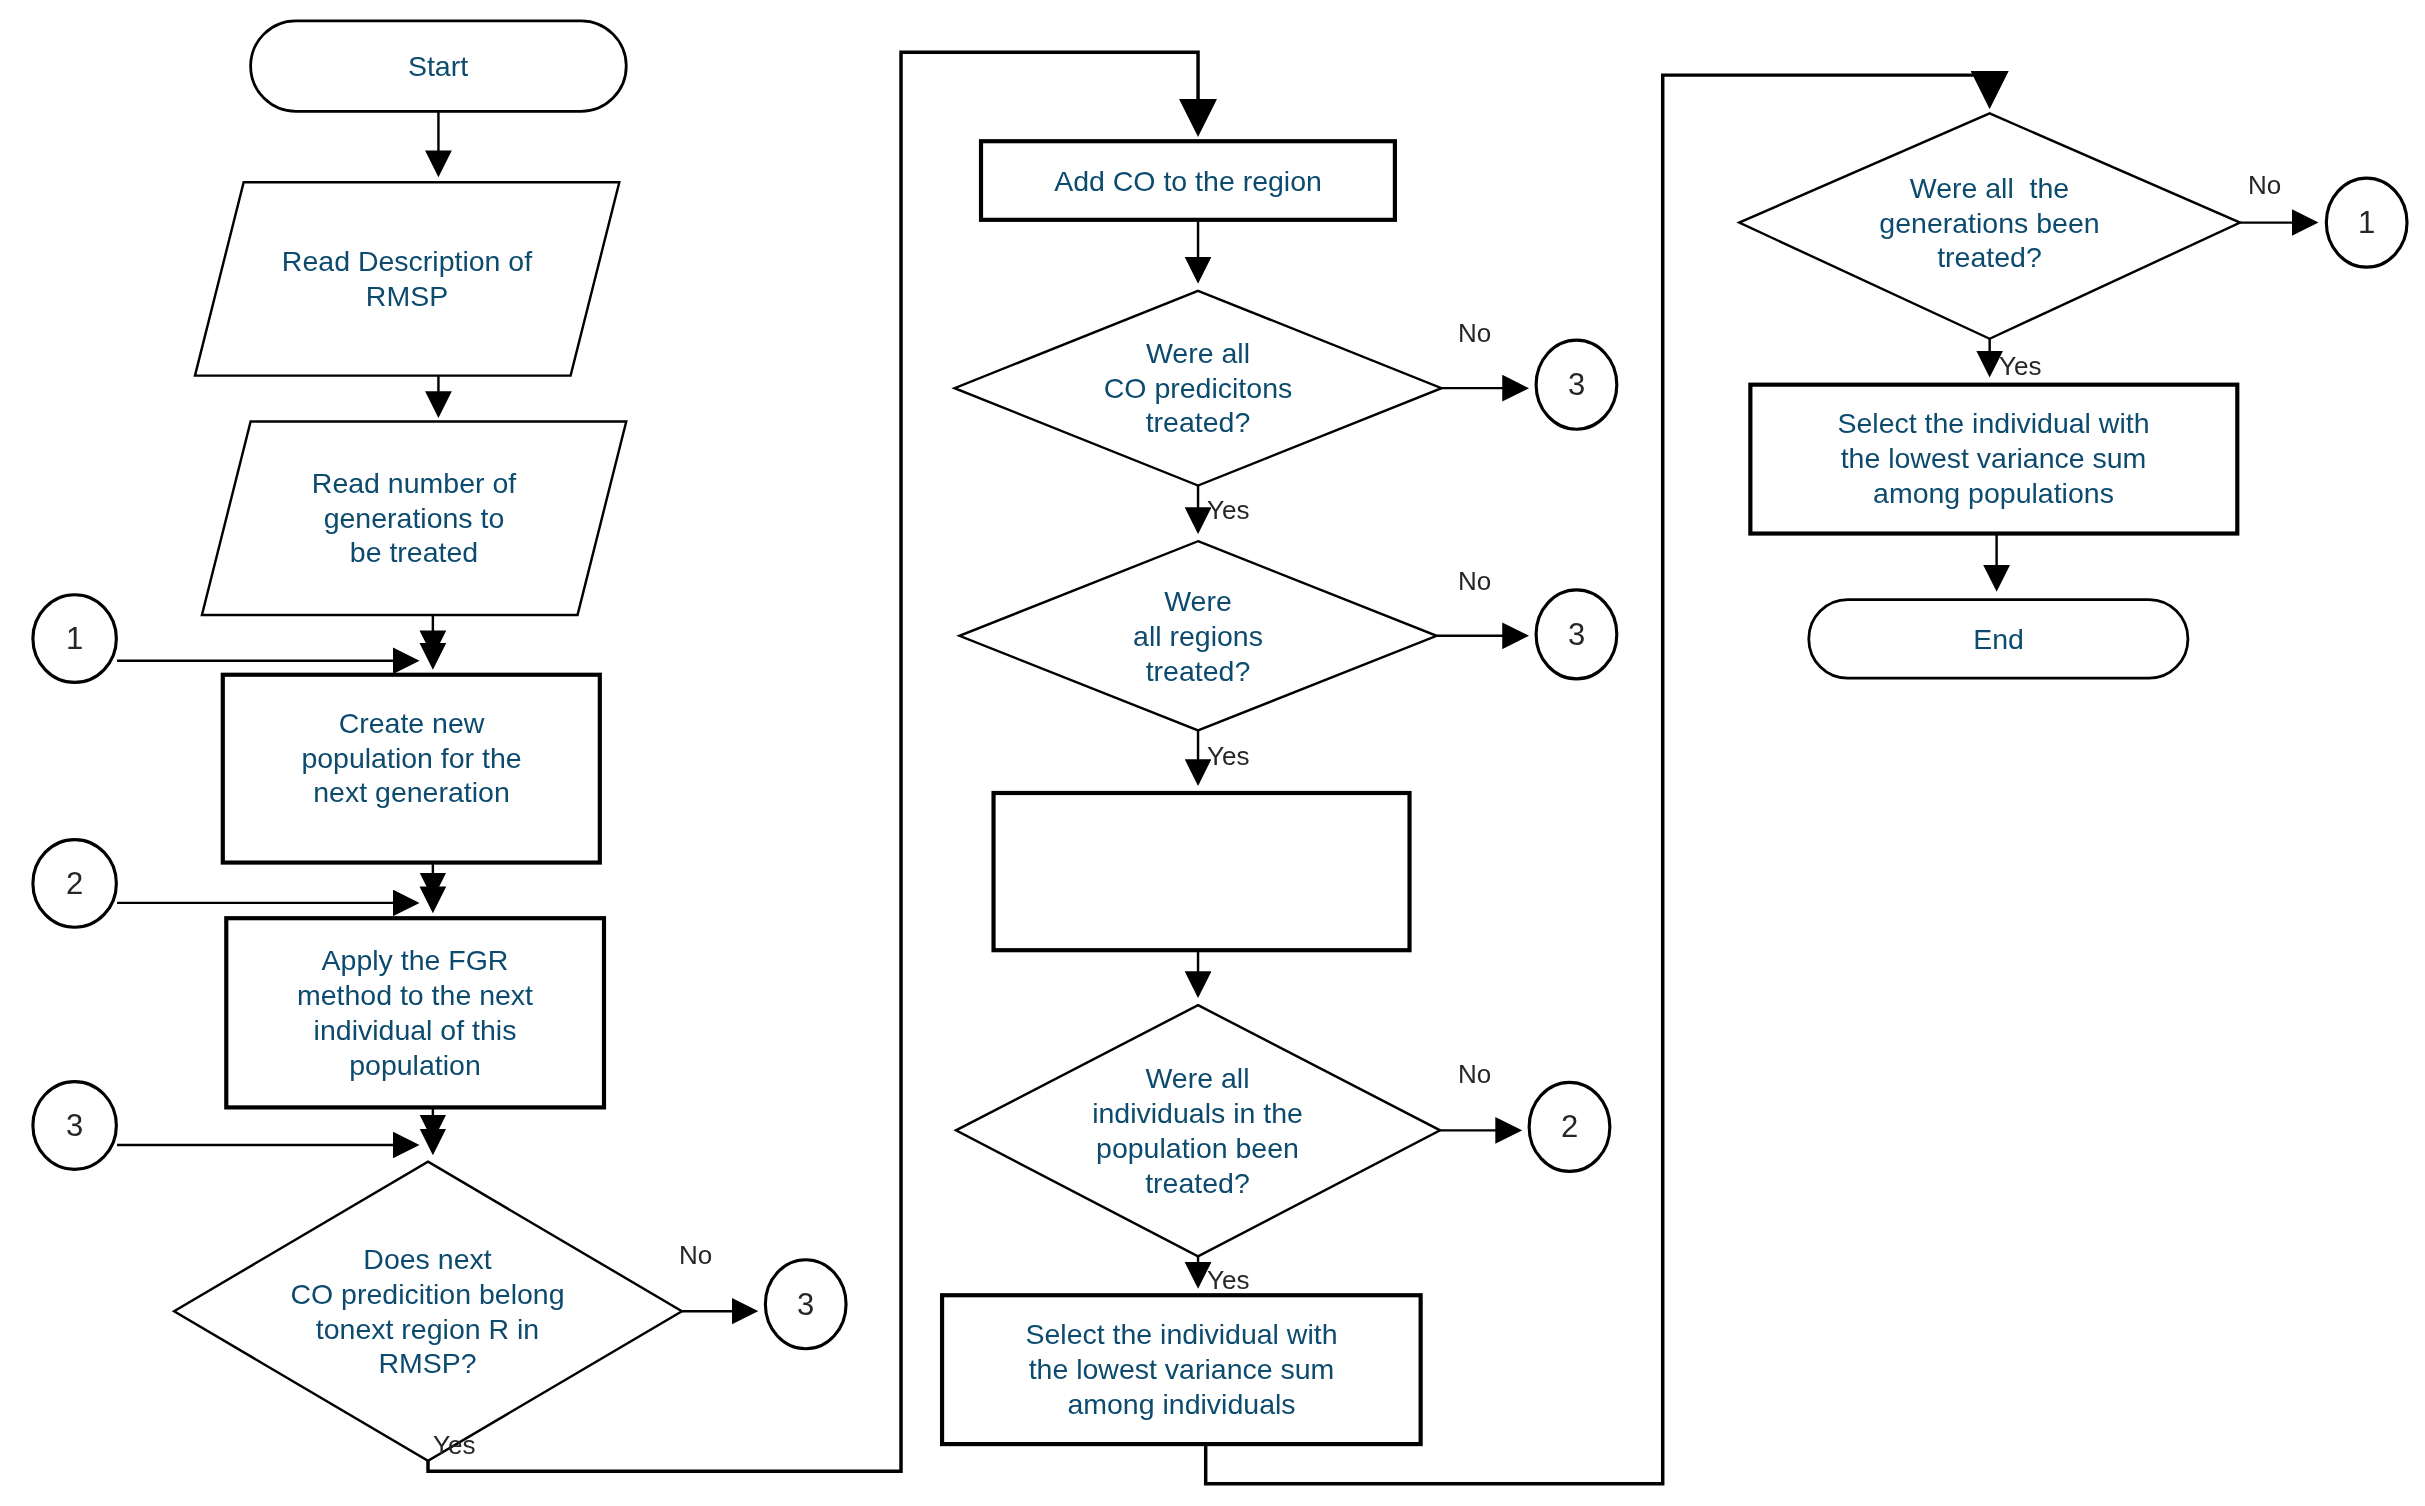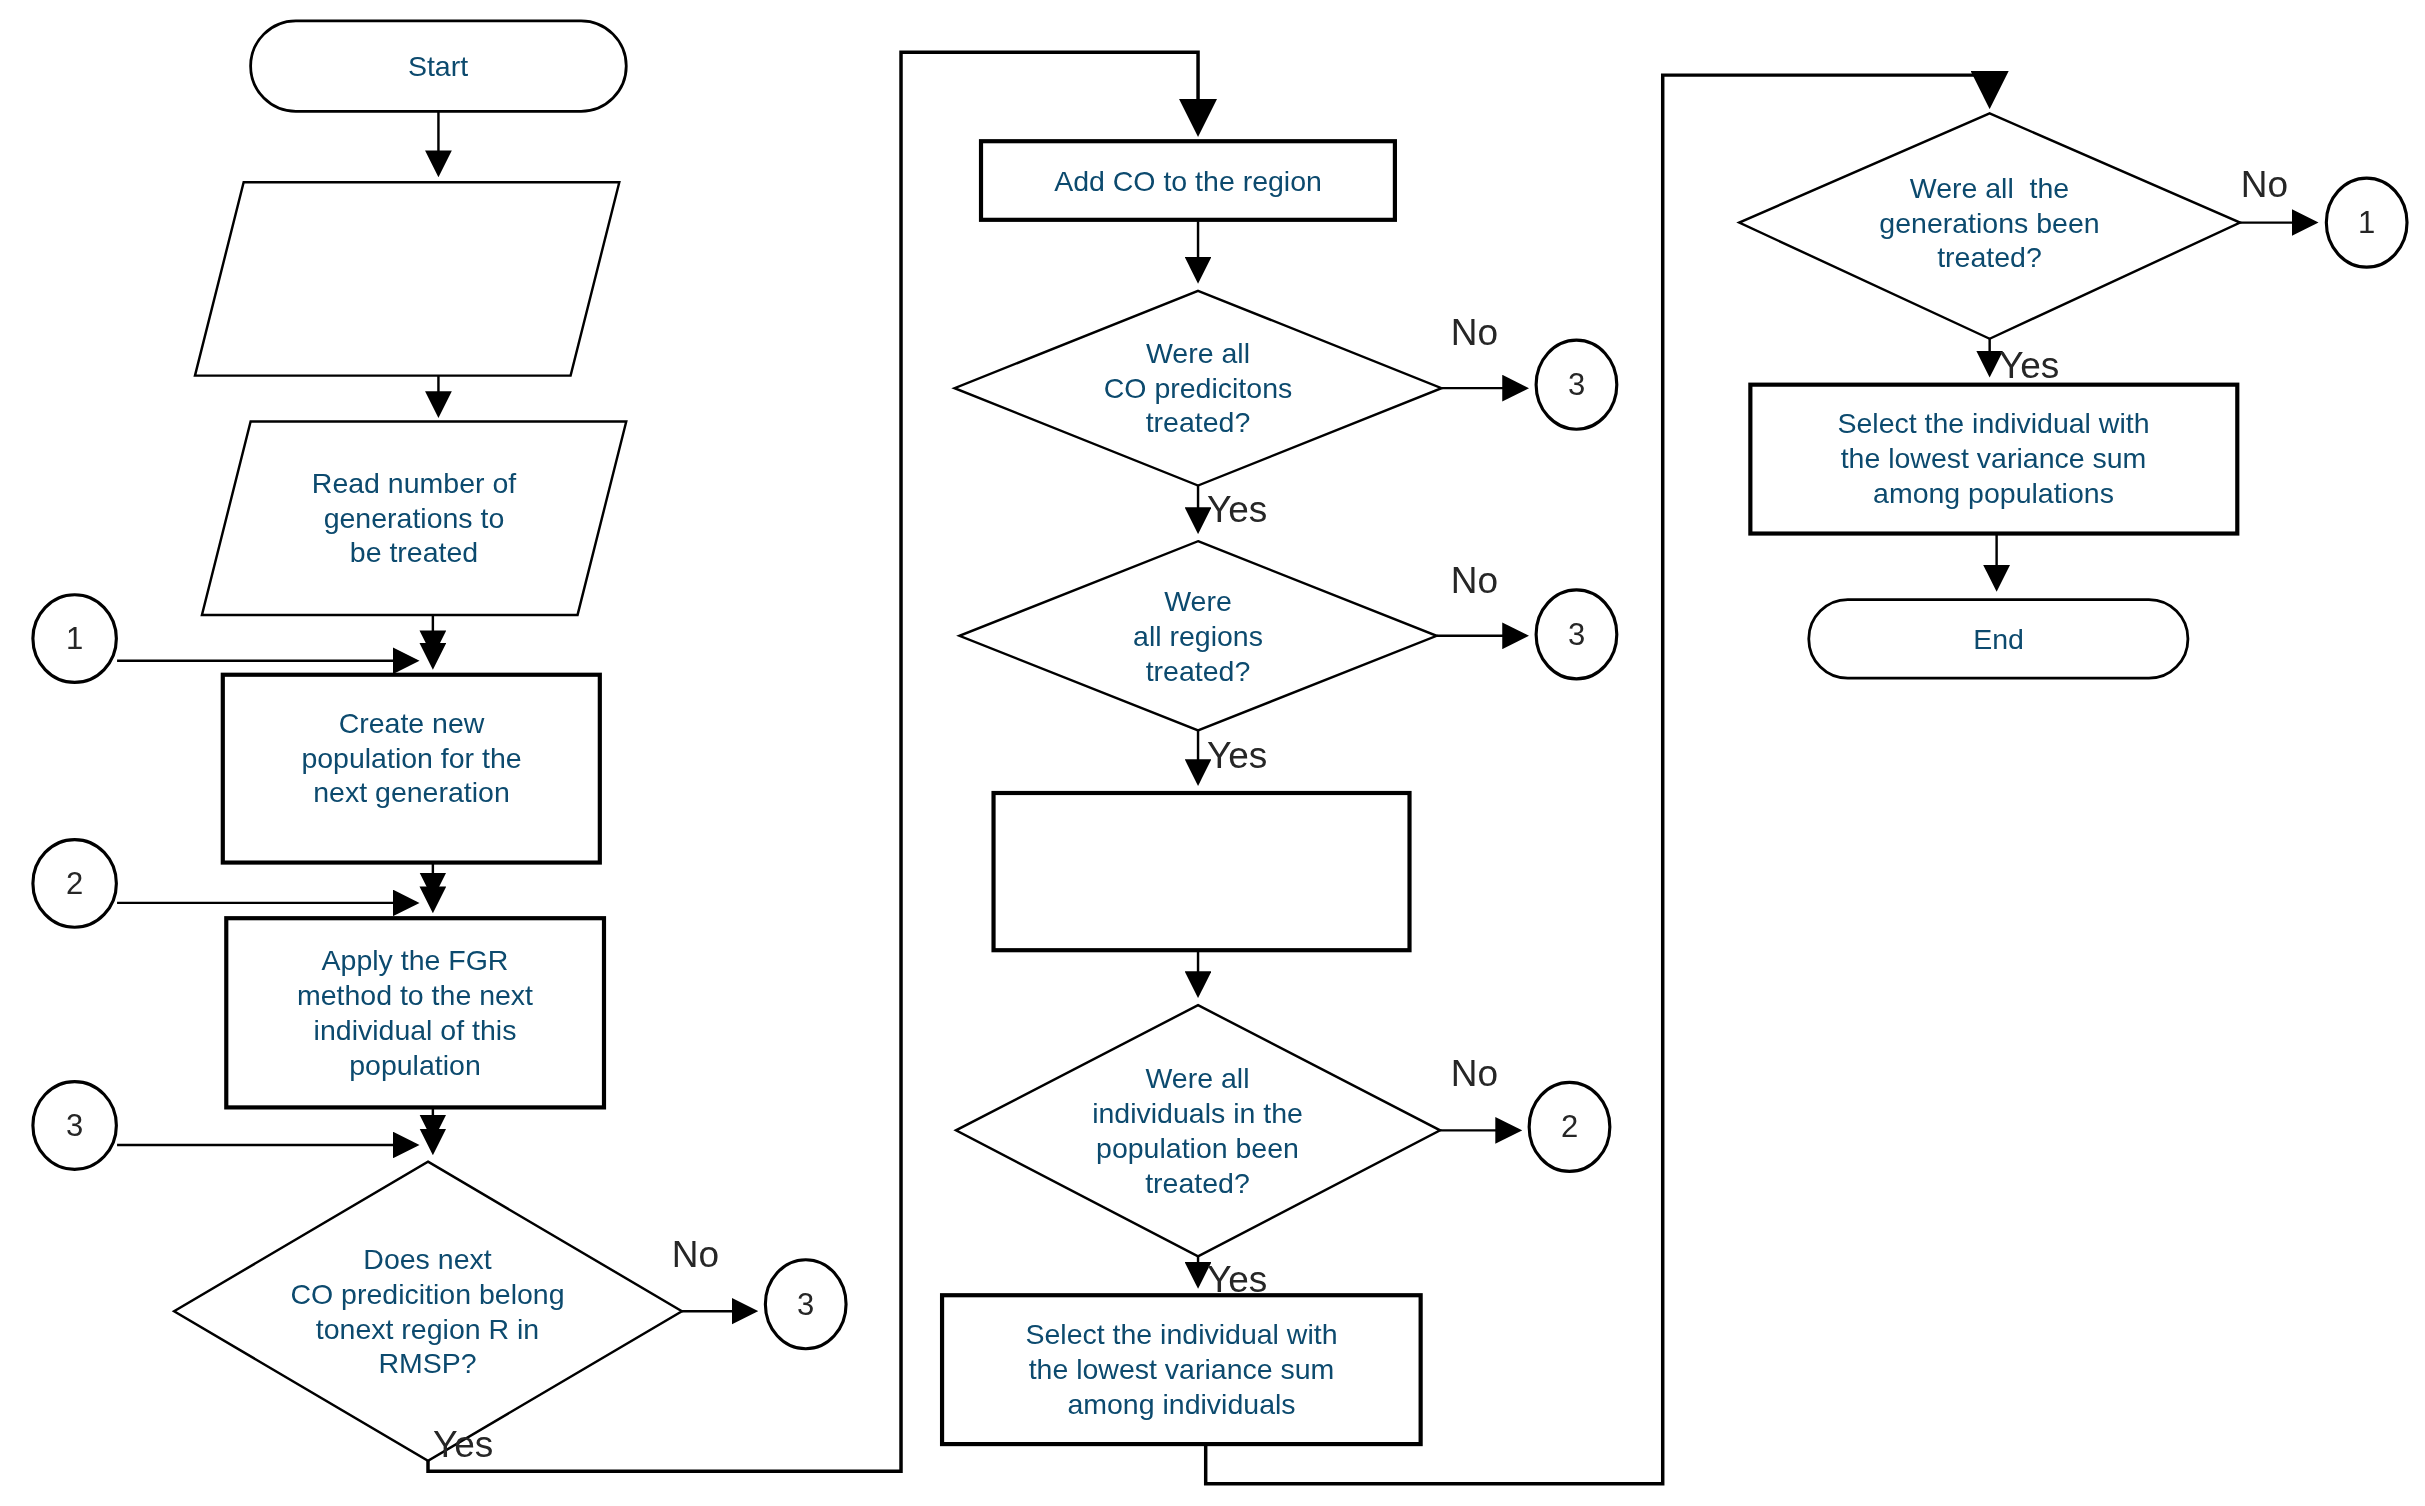--- a/index.html
+++ b/index.html
@@ -40,21 +40,21 @@
     justify-content: center;
     text-align: center;
     font-size: 31px;
     color: #262626;
     pointer-events: none;
   }
   .edge-label {
     position: absolute;
     display: flex;
     align-items: center;
-    font-size: 37px;
+    font-size: 26px;
     color: #262626;
     pointer-events: none;
   }
   .edge-label.center { justify-content: center; }
   .edge-label.left { justify-content: flex-start; }
   svg .shape {
     fill: #ffffff;
     stroke: #000000;
   }
   svg .edge {
@@ -123,20 +123,22 @@
     <ellipse class="shape" cx="107" cy="1270" rx="60" ry="63" stroke-width="4.5"></ellipse>
     <ellipse class="shape" cx="107" cy="1618" rx="60" ry="63" stroke-width="4.5"></ellipse>
     <ellipse class="shape" cx="1158" cy="1875" rx="58" ry="64" stroke-width="4.5"></ellipse>
     <ellipse class="shape" cx="2266" cy="553" rx="58" ry="64" stroke-width="4.5"></ellipse>
     <ellipse class="shape" cx="2266" cy="912" rx="58" ry="64" stroke-width="4.5"></ellipse>
     <ellipse class="shape" cx="2256" cy="1620" rx="58" ry="64" stroke-width="4.5"></ellipse>
     <ellipse class="shape" cx="3402" cy="320" rx="58" ry="64" stroke-width="4.5"></ellipse>
   </svg>
 
   <div class="node-label" style="left:250px;top:21px;width:376px;height:90px;">Start</div>
+  <div class="node-label" style="left:212px;top:188px;width:390px;height:182px;">Read Description of
+RMSP</div>
   <div class="node-label" style="left:219px;top:427px;width:390px;height:182px;">Read number of
 generations to
 be treated</div>
   <div class="node-label" style="left:223px;top:678px;width:377px;height:160px;">Create new
 population for the
 next generation</div>
   <div class="node-label" style="left:226px;top:921px;width:378px;height:184px;">Apply the FGR
 method to the next
 individual of this
 population</div>

